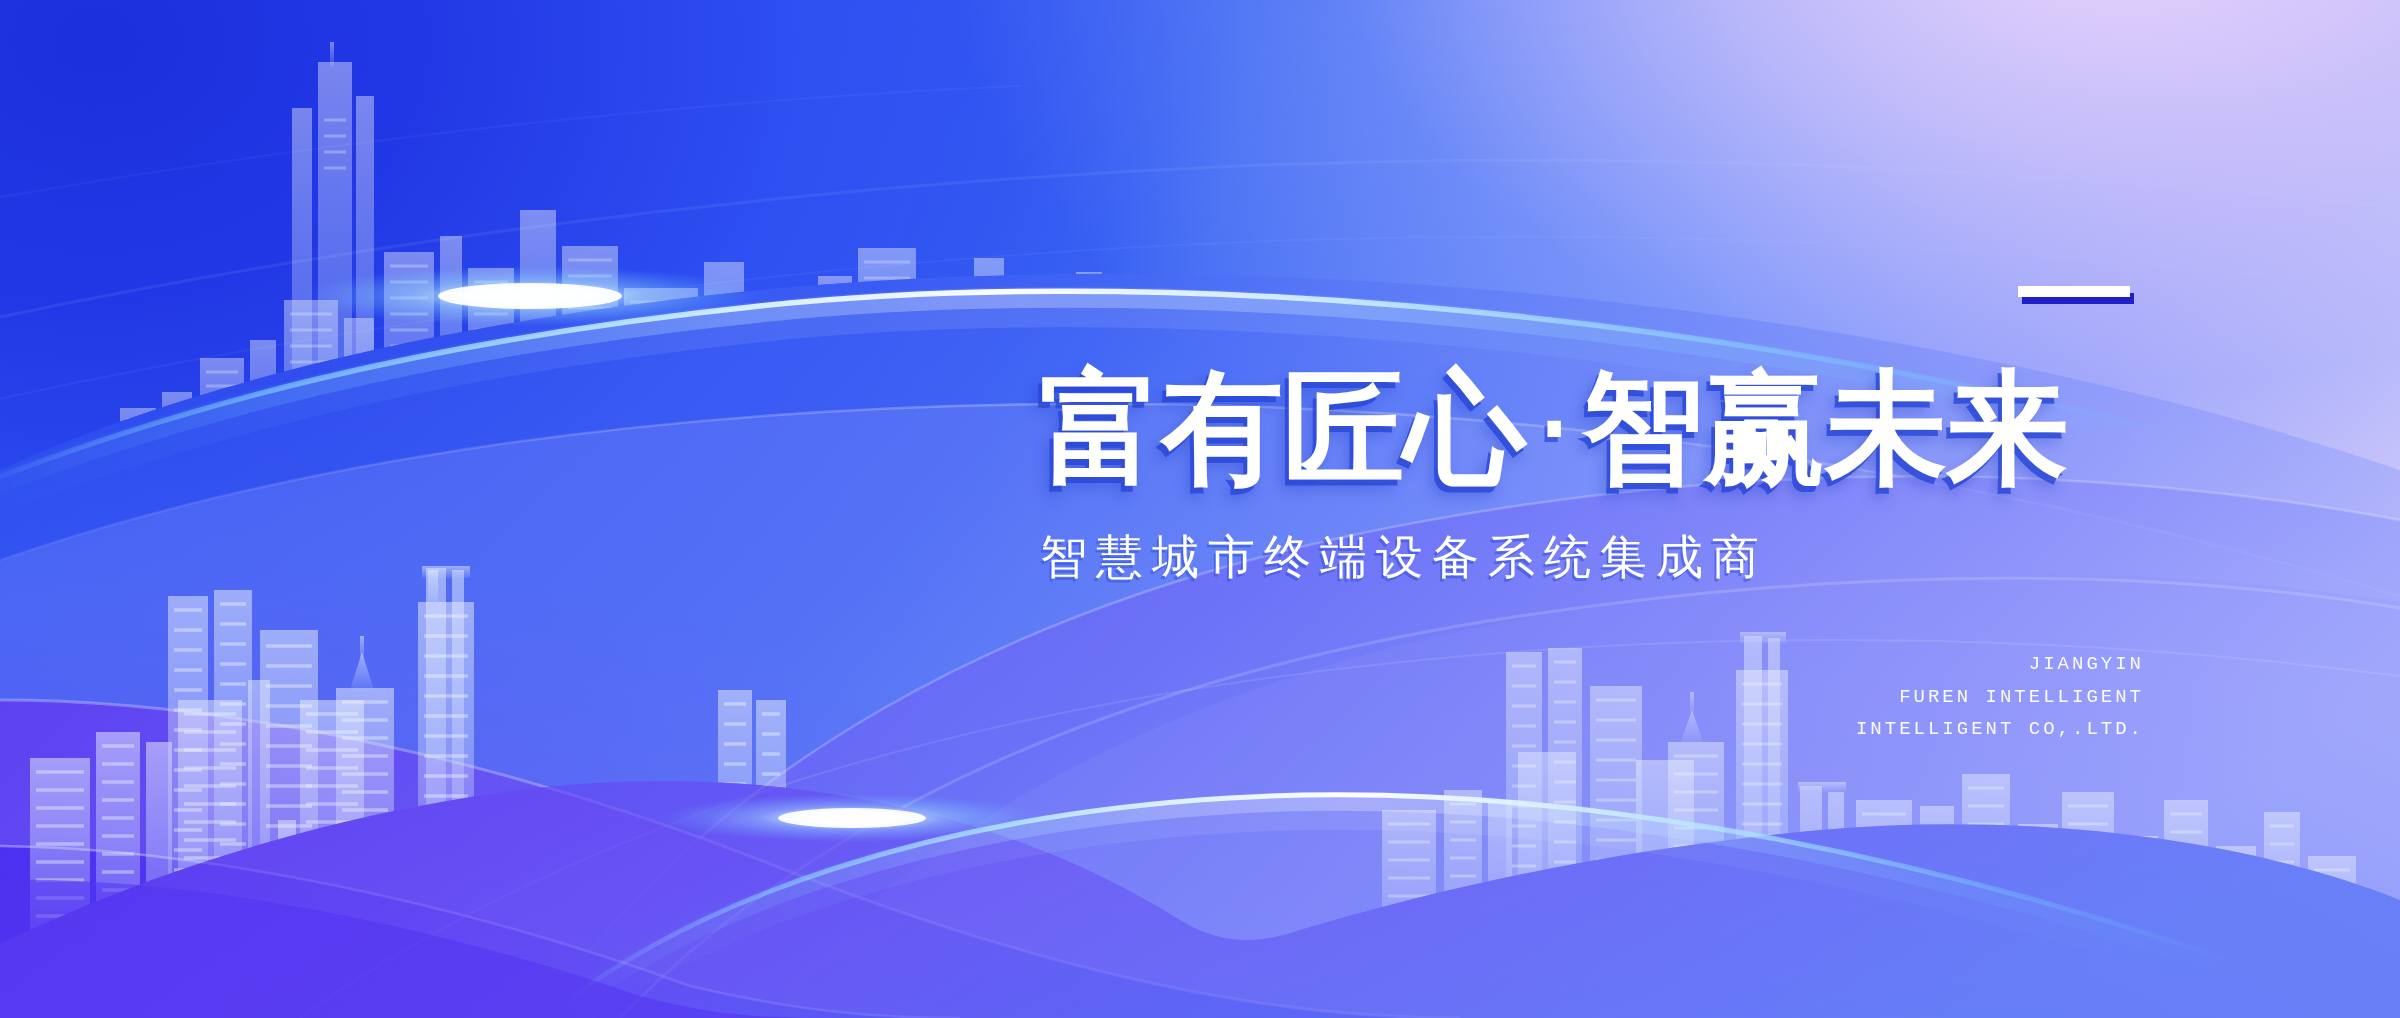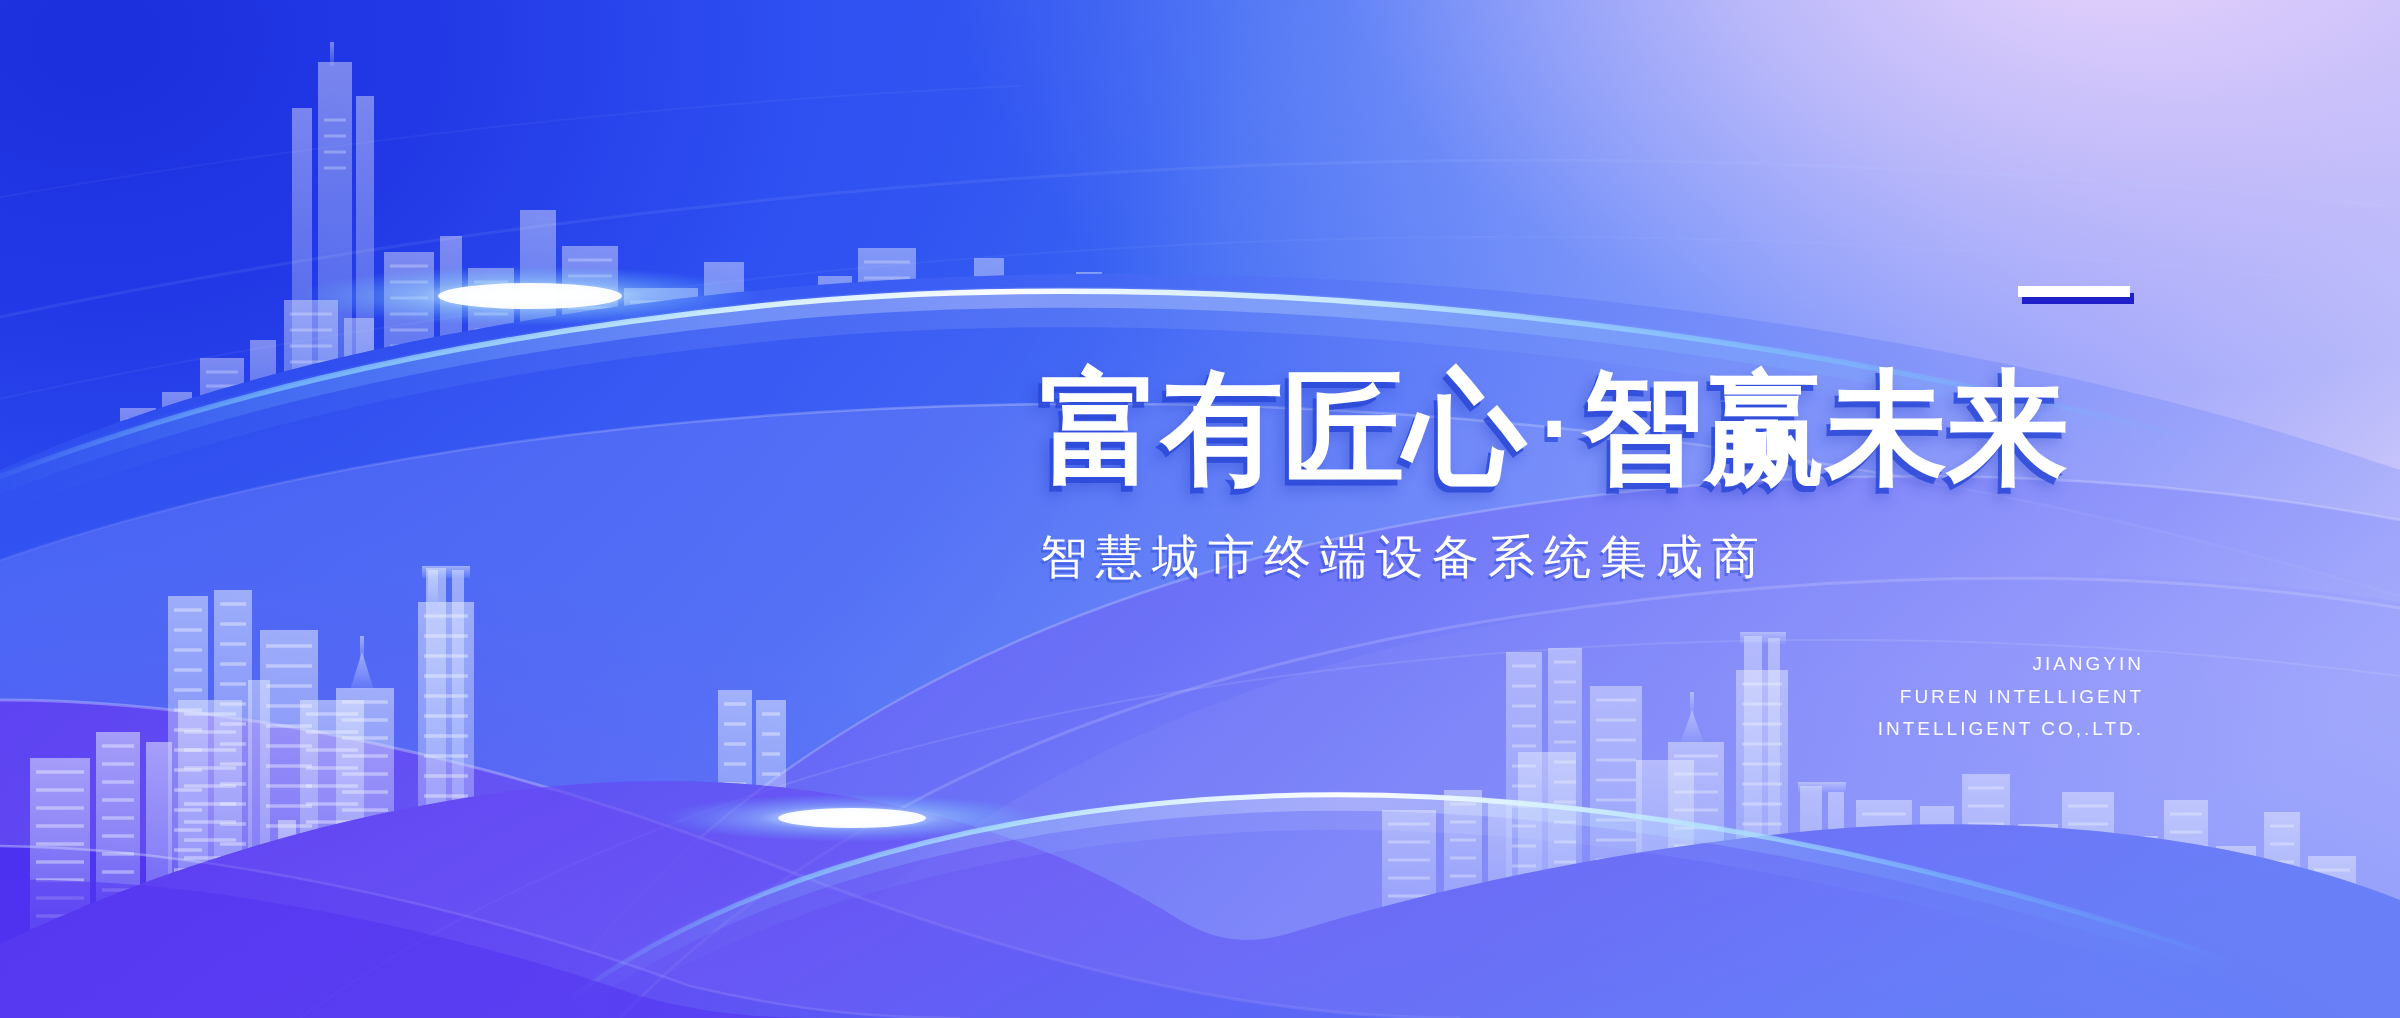--- a/index.html
+++ b/index.html
@@ -91,21 +91,21 @@
     right:176px; top:410px;
     text-align:right;
     color:#ffffff;
     font-size:19px;
     line-height:1.72;
     letter-spacing:3.0px;
     font-weight:400;
     opacity:0.96;
     font-family:"Liberation Sans","DejaVu Sans",sans-serif;
   }
-  .company div { white-space:nowrap; }
+  .company div { white-space:nowrap;font-family:Liberation Mono, monospace; }
 </style>
 </head>
 <body>
 
 <div id="banner">
 
   <div class="bg-base"></div>
   <div class="bg-bottom-tint"></div>
 
   <svg class="art" viewBox="0 0 2400 1018" preserveAspectRatio="none" xmlns="http://www.w3.org/2000/svg">

